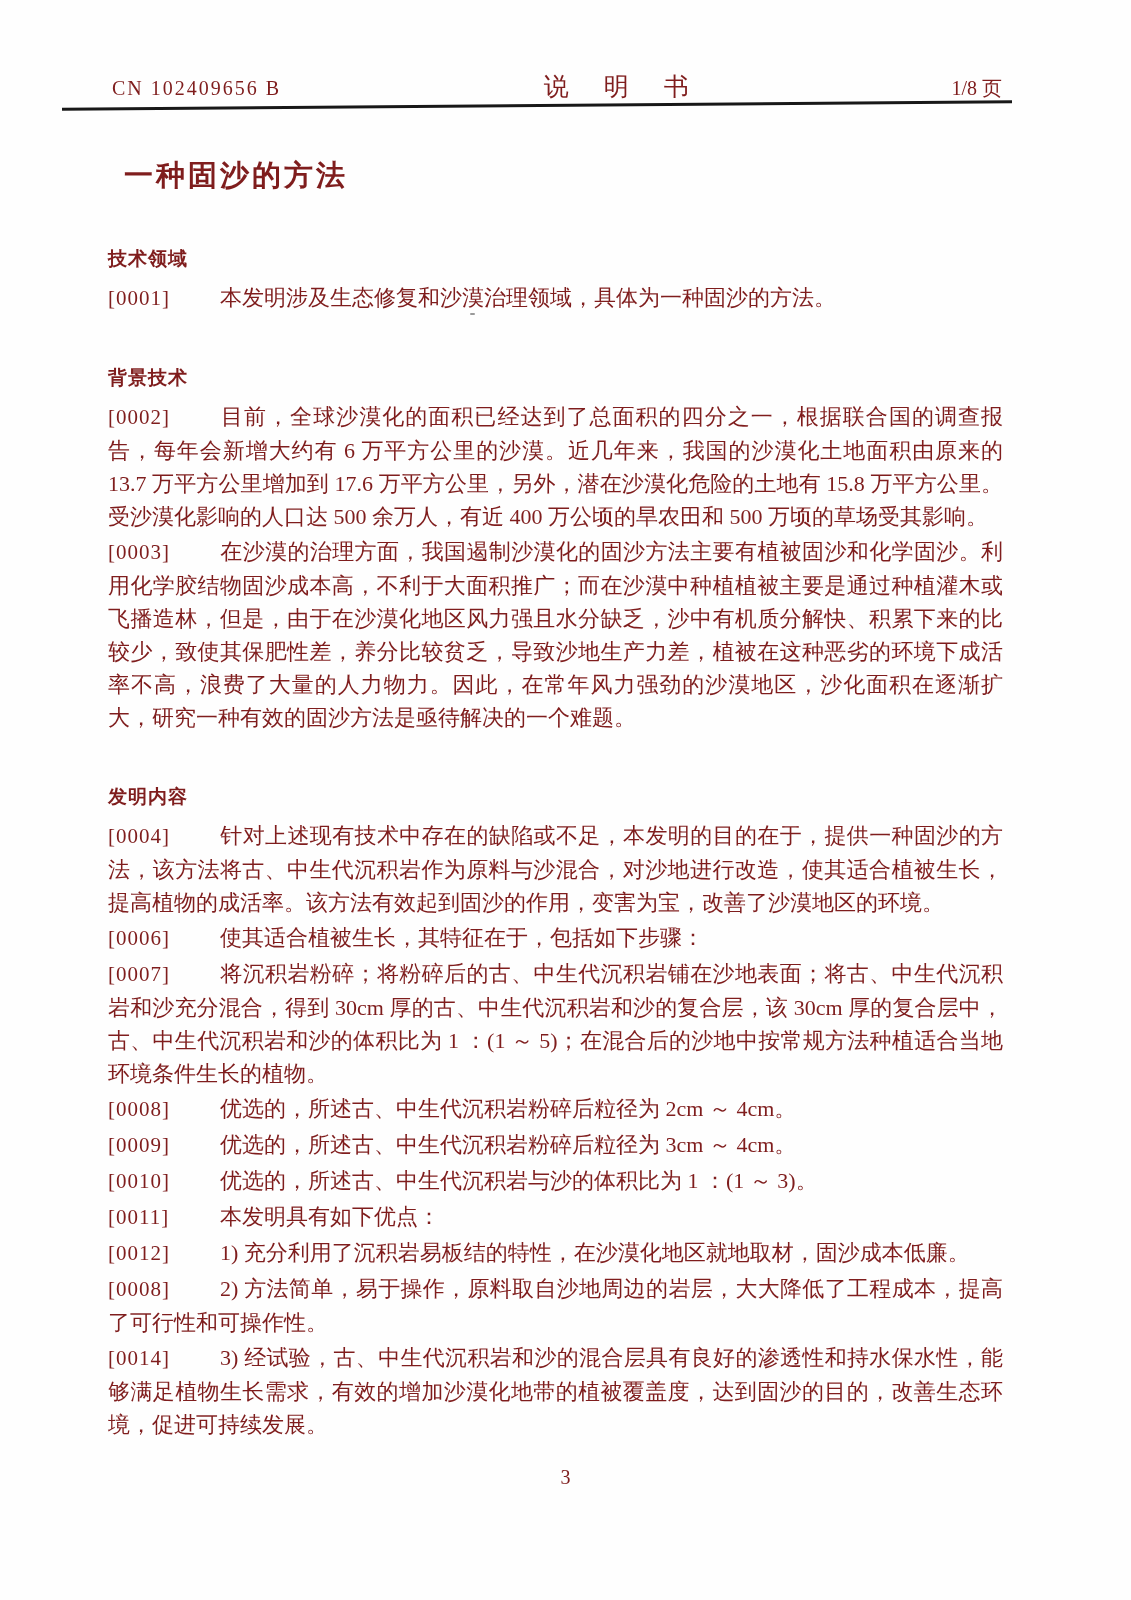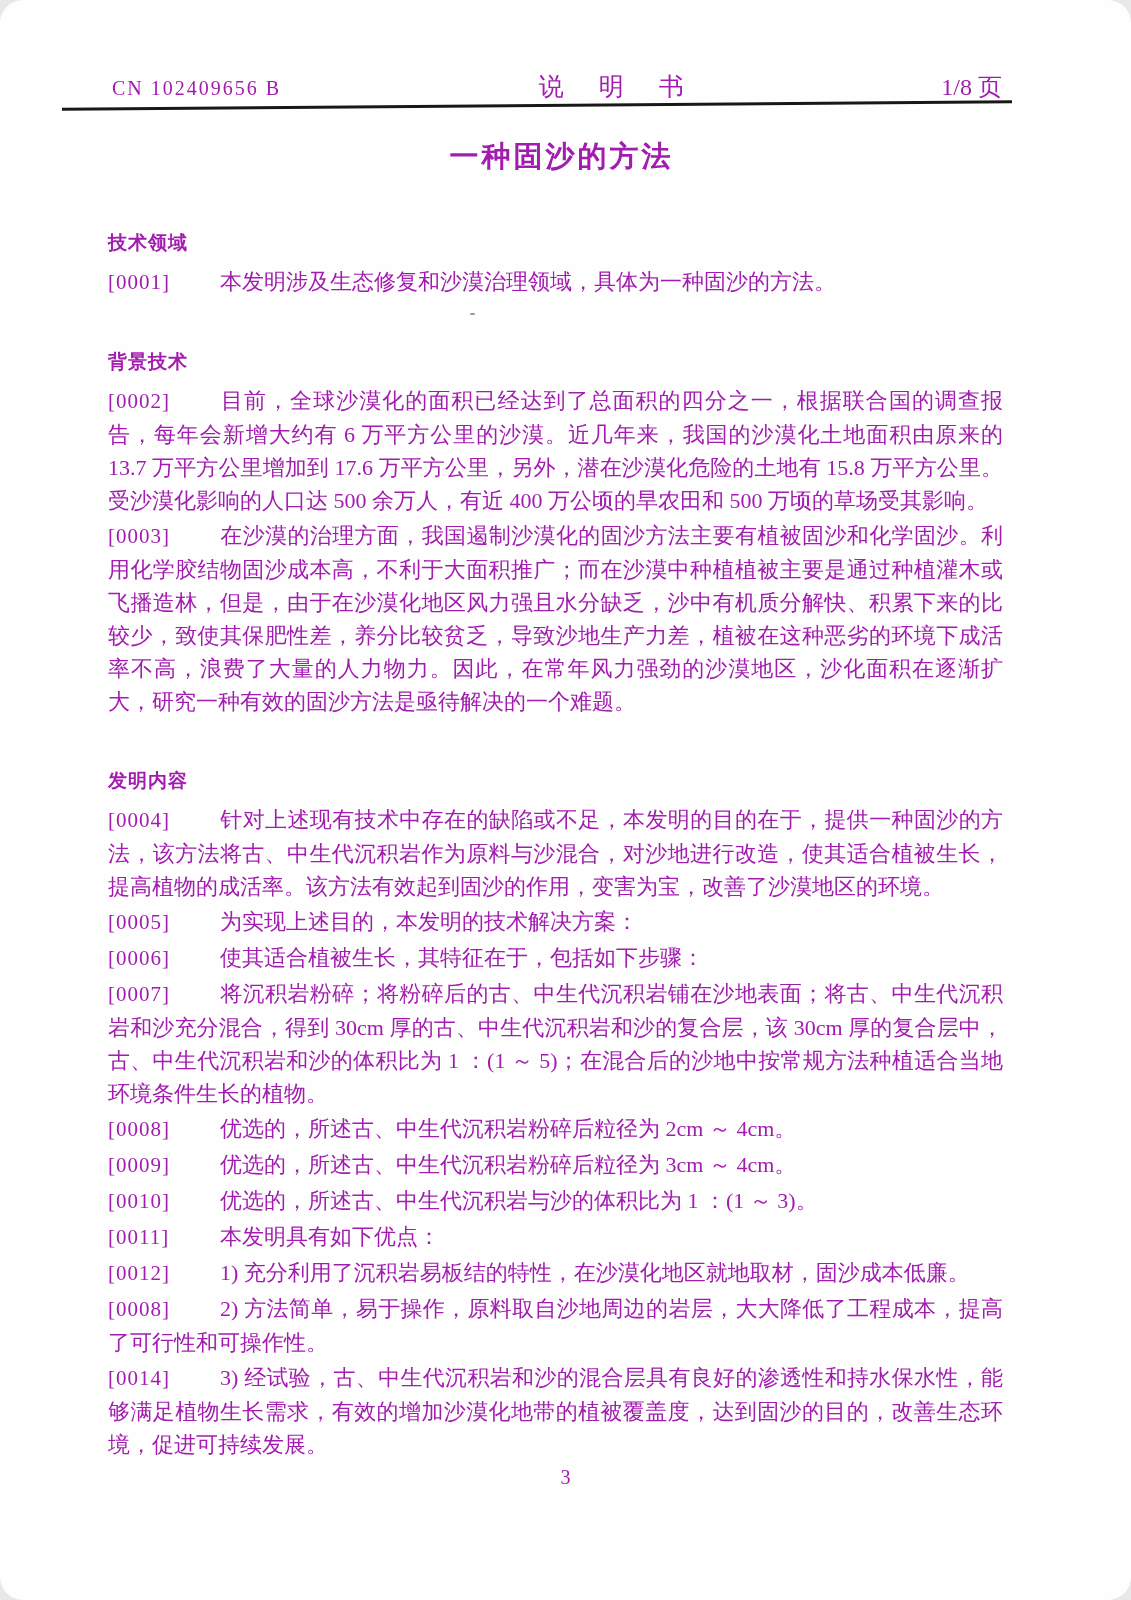--- a/index.html
+++ b/index.html
@@ -2,24 +2,23 @@
 <html><head>
 <meta charset="utf-8">
 <style>
   html, body { margin: 0; padding: 0; background: #e8e8e8; }
   .page {
     position: relative;
     width: 1131px;
     height: 1600px;
     margin: 0 auto;
     background: #fefefe;
-    color: #a21caf;
+    color: #7f1d1d;
     font-family: "Liberation Serif", "DejaVu Serif", serif;
     overflow: hidden;
-    border-radius: 23px;
   }
   
   .header {
     position: absolute;
     top: 70px;
     left: 112px;
     width: 890px;
     display: flex;
     align-items: baseline;
     justify-content: space-between;
@@ -33,43 +32,43 @@
     flex: 1;
     text-align: center;
     font-family: "Liberation Sans", "DejaVu Sans", sans-serif;
     font-size: 25px;
     font-weight: 400;
     letter-spacing: 14px;
     text-indent: 14px; 
     white-space: nowrap;
   }
   .page-ind {
-    font-size: 24px;
+    font-size: 20px;
     white-space: nowrap;
   }
   .rule {
     position: absolute;
     top: 104px;
     left: 62px;
     width: 950px;
     height: 3px;
     background: #181818;
     transform: rotate(-0.45deg); 
   }
   
   .content {
     position: absolute;
     top: 138px;
     left: 108px;
     width: 907px;
   }
   .title {
-    margin: 0;
-    text-align: center;
-    font-family: Liberation Mono, monospace;
+    margin: 16px;
+    text-align: left;
+    font-family: Liberation Serif, serif;
     font-size: 29px;
     font-weight: 700;
     letter-spacing: 3px;
     line-height: 42px;
   }
   .sec-h {
     margin: 46px 0 6px 0;
     font-family: "Liberation Sans", "DejaVu Sans", sans-serif;
     font-size: 19px;
     font-weight: 700;
@@ -131,21 +130,20 @@
 
     <section>
       <h2 class="sec-h">背景技术</h2>
       <p class="para"><span class="tag">[0002]</span><span>目前，全球沙漠化的面积已经达到了总面积的四分之一，根据联合国的调查报告，每年会新增大约有 6 万平方公里的沙漠。近几年来，我国的沙漠化土地面积由原来的 13.7 万平方公里增加到 17.6 万平方公里，另外，潜在沙漠化危险的土地有 15.8 万平方公里。受沙漠化影响的人口达 500 余万人，有近 400 万公顷的旱农田和 500 万顷的草场受其影响。</span></p>
       <p class="para"><span class="tag">[0003]</span><span>在沙漠的治理方面，我国遏制沙漠化的固沙方法主要有植被固沙和化学固沙。利用化学胶结物固沙成本高，不利于大面积推广；而在沙漠中种植植被主要是通过种植灌木或飞播造林，但是，由于在沙漠化地区风力强且水分缺乏，沙中有机质分解快、积累下来的比较少，致使其保肥性差，养分比较贫乏，导致沙地生产力差，植被在这种恶劣的环境下成活率不高，浪费了大量的人力物力。因此，在常年风力强劲的沙漠地区，沙化面积在逐渐扩大，研究一种有效的固沙方法是亟待解决的一个难题。</span></p>
     </section>
 
     <section>
       <h2 class="sec-h">发明内容</h2>
       <p class="para"><span class="tag">[0004]</span><span>针对上述现有技术中存在的缺陷或不足，本发明的目的在于，提供一种固沙的方法，该方法将古、中生代沉积岩作为原料与沙混合，对沙地进行改造，使其适合植被生长，提高植物的成活率。该方法有效起到固沙的作用，变害为宝，改善了沙漠地区的环境。</span></p>
-      <p class="para"><span class="tag">[0005]</span><span>为实现上述目的，本发明的技术解决方案：</span></p>
       <p class="para"><span class="tag">[0006]</span><span>使其适合植被生长，其特征在于，包括如下步骤：</span></p>
       <p class="para"><span class="tag">[0007]</span><span>将沉积岩粉碎；将粉碎后的古、中生代沉积岩铺在沙地表面；将古、中生代沉积岩和沙充分混合，得到 30cm 厚的古、中生代沉积岩和沙的复合层，该 30cm 厚的复合层中，古、中生代沉积岩和沙的体积比为 1 ：(1 ～ 5)；在混合后的沙地中按常规方法种植适合当地环境条件生长的植物。</span></p>
       <p class="para"><span class="tag">[0008]</span><span>优选的，所述古、中生代沉积岩粉碎后粒径为 2cm ～ 4cm。</span></p>
       <p class="para"><span class="tag">[0009]</span><span>优选的，所述古、中生代沉积岩粉碎后粒径为 3cm ～ 4cm。</span></p>
       <p class="para"><span class="tag">[0010]</span><span>优选的，所述古、中生代沉积岩与沙的体积比为 1 ：(1 ～ 3)。</span></p>
       <p class="para"><span class="tag">[0011]</span><span>本发明具有如下优点：</span></p>
       <p class="para"><span class="tag">[0012]</span><span>1) 充分利用了沉积岩易板结的特性，在沙漠化地区就地取材，固沙成本低廉。</span></p>
       <p class="para"><span class="tag">[0008]</span><span>2) 方法简单，易于操作，原料取自沙地周边的岩层，大大降低了工程成本，提高了可行性和可操作性。</span></p>
       <p class="para"><span class="tag">[0014]</span><span>3) 经试验，古、中生代沉积岩和沙的混合层具有良好的渗透性和持水保水性，能够满足植物生长需求，有效的增加沙漠化地带的植被覆盖度，达到固沙的目的，改善生态环境，促进可持续发展。</span></p>
     </section>

